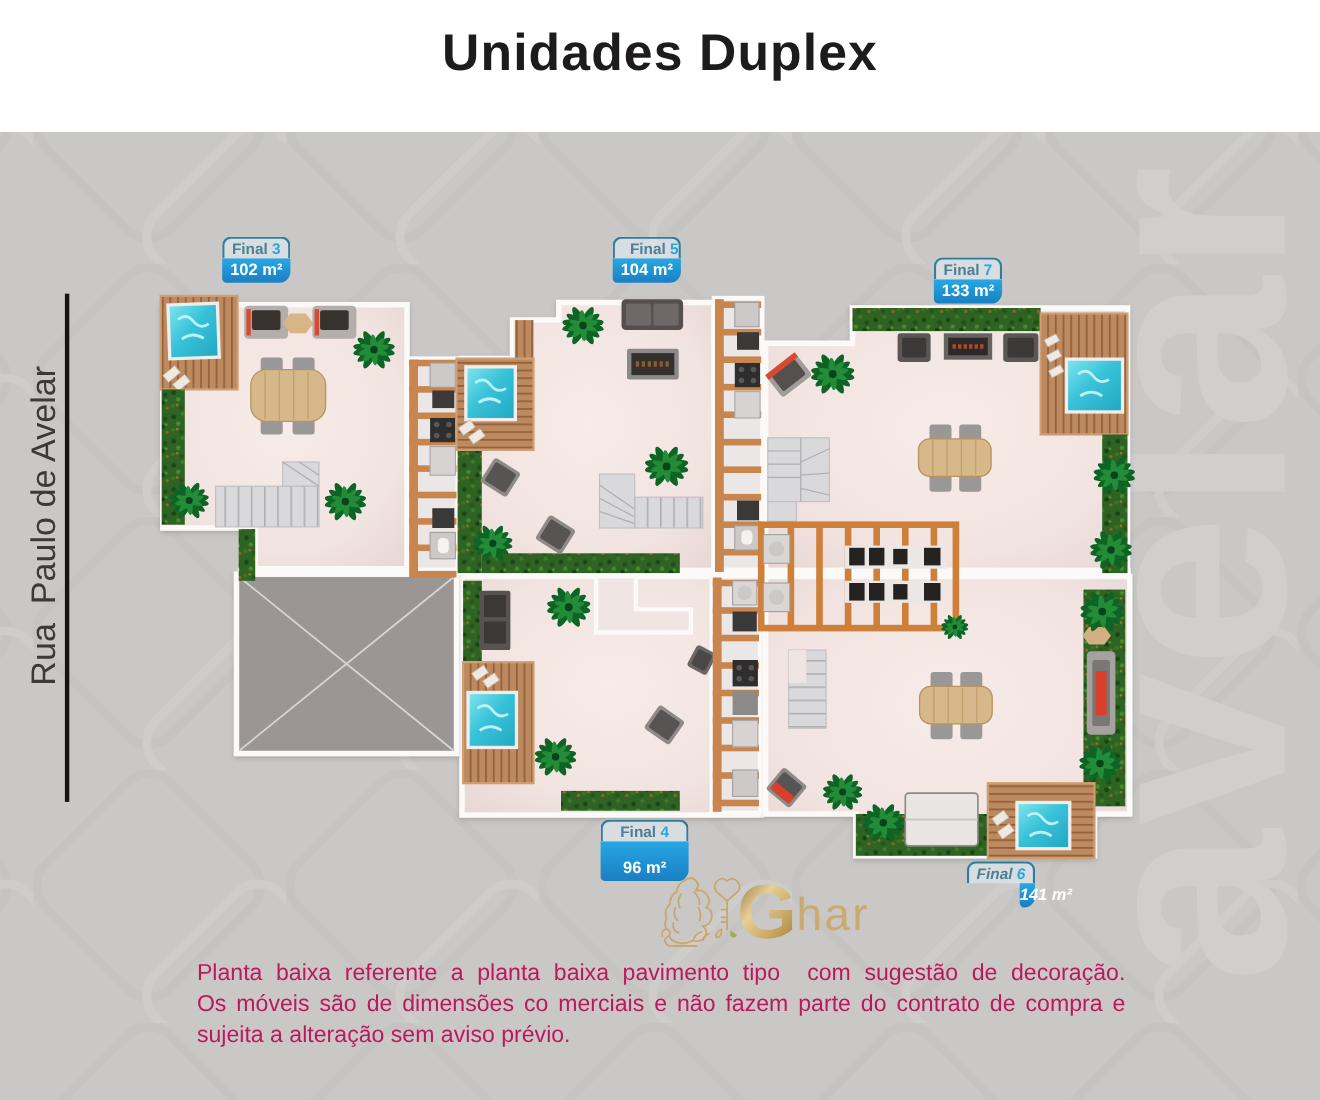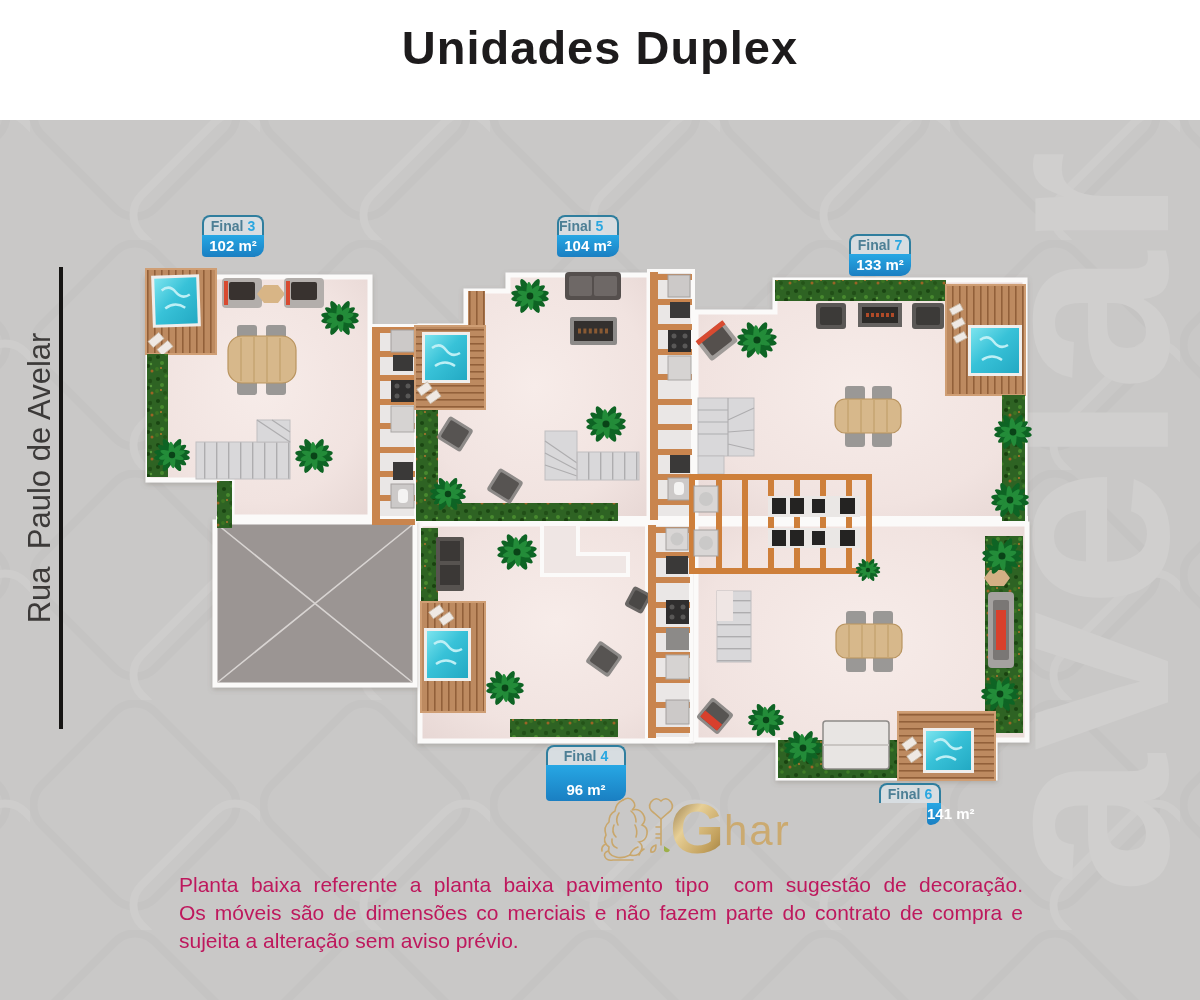--- a/index.html
+++ b/index.html
@@ -496,35 +496,35 @@
 <div class="abs" style="left:59px;top:267px;width:4px;height:462px;background:#161514;"></div>
 
 <div class="abs" style="left:-170px;top:460px;width:420px;text-align:center;font-size:31px;color:#3c3a39;transform:rotate(-90deg);">Rua&nbsp; Paulo de Avelar</div>
 
 <div class="abs" style="left:202px;top:215px;width:62px;">
     <div style="box-sizing:border-box;border:2px solid #2f7e9e;border-bottom:none;border-radius:8px 8px 0 0;background:rgba(225,239,246,0.55);color:#4d7f95;font-size:14px;font-weight:bold;text-align:center;padding:1px 0;">Final <span style="color:#2aa7e0">3</span></div>
     <div style="box-sizing:border-box;border-radius:0 0 10px 4px;background:linear-gradient(#27a7e4,#1a7fc2);color:#fff;font-size:15px;font-weight:bold;text-align:center;padding:2px 0 3px;">102&nbsp;m²</div>
   </div>
 
 <div class="abs" style="left:557px;top:215px;width:62px;">
-    <div style="box-sizing:border-box;border:2px solid #2f7e9e;border-bottom:none;border-radius:8px 8px 0 0;background:rgba(225,239,246,0.55);color:#4d7f95;font-size:14px;font-weight:bold;text-align:left;padding:1px 0;">Final <span style="color:#2aa7e0">5</span></div>
+    <div style="box-sizing:border-box;border:2px solid #2f7e9e;border-bottom:none;border-radius:8px 8px 0 0;background:rgba(225,239,246,0.55);color:#4d7f95;font-size:14px;font-weight:bold;text-align:right;padding:1px 0;">Final <span style="color:#2aa7e0">5</span></div>
     <div style="box-sizing:border-box;border-radius:0 0 10px 4px;background:linear-gradient(#27a7e4,#1a7fc2);color:#fff;font-size:15px;font-weight:bold;text-align:center;padding:2px 0 3px;">104&nbsp;m²</div>
   </div>
 
 <div class="abs" style="left:849px;top:234px;width:62px;">
     <div style="box-sizing:border-box;border:2px solid #2f7e9e;border-bottom:none;border-radius:8px 8px 0 0;background:rgba(225,239,246,0.55);color:#4d7f95;font-size:14px;font-weight:bold;text-align:center;padding:1px 0;">Final <span style="color:#2aa7e0">7</span></div>
     <div style="box-sizing:border-box;border-radius:0 0 10px 4px;background:linear-gradient(#27a7e4,#1a7fc2);color:#fff;font-size:15px;font-weight:bold;text-align:center;padding:2px 0 3px;">133&nbsp;m²</div>
   </div>
 
 <div class="abs" style="left:546px;top:745px;width:80px;">
     <div style="box-sizing:border-box;border:2px solid #2f7e9e;border-bottom:none;border-radius:8px 8px 0 0;background:rgba(225,239,246,0.55);color:#4d7f95;font-size:14px;font-weight:bold;text-align:center;padding:1px 0;">Final <span style="color:#2aa7e0">4</span></div>
     <div style="box-sizing:border-box;border-radius:0 0 10px 4px;background:linear-gradient(#27a7e4,#1a7fc2);color:#fff;font-size:15px;font-weight:bold;text-align:center;padding:16px 0 3px;">96&nbsp;m²</div>
   </div>
 
-<div class="abs" style="left:879px;top:783px;width:62px;">
+<div class="abs" style="left:879px;top:783px;width:62px;font-style:italic;">
     <div style="box-sizing:border-box;border:2px solid #2f7e9e;border-bottom:none;border-radius:8px 8px 0 0;background:rgba(225,239,246,0.55);color:#4d7f95;font-size:14px;font-weight:bold;text-align:center;padding:1px 0;">Final <span style="color:#2aa7e0">6</span></div>
     <div style="box-sizing:border-box;border-radius:0 0 10px 4px;background:linear-gradient(#27a7e4,#1a7fc2);color:#fff;font-size:15px;font-weight:bold;text-align:center;padding:2px 0 3px;margin-left:48px;">141&nbsp;m²</div>
   </div>
 
 <svg class="abs" style="left:598px;top:789px" width="210" height="80" viewBox="0 0 210 80">
 <defs>
       <linearGradient id="lg2" x1="0" y1="0" x2="0.9" y2="1">
         <stop offset="0%" stop-color="#7d6136"></stop>
         <stop offset="40%" stop-color="#e7cf96"></stop>
         <stop offset="75%" stop-color="#c2a05c"></stop>

